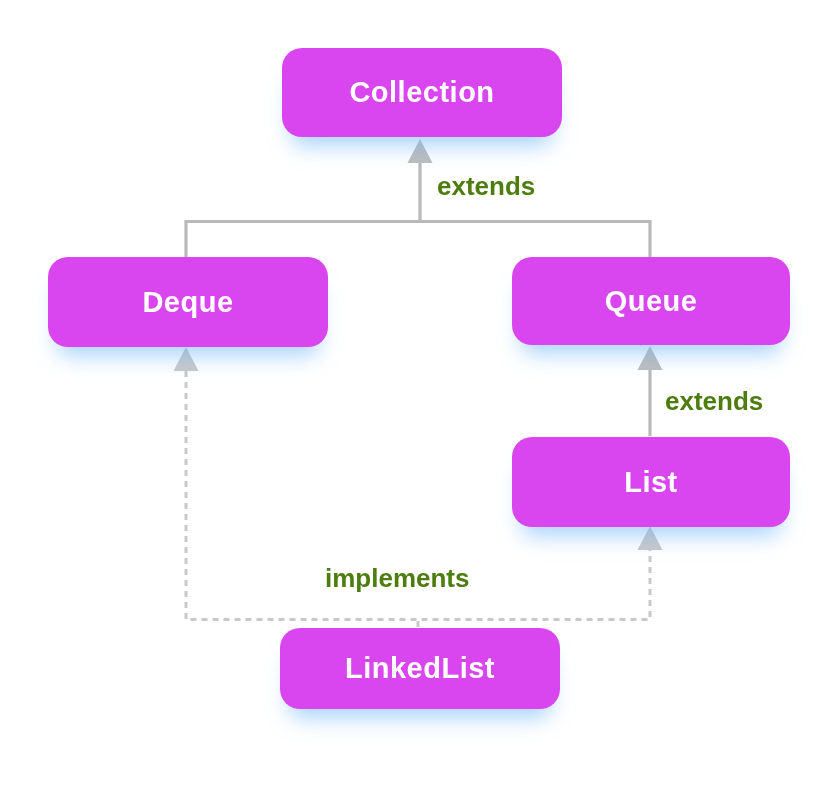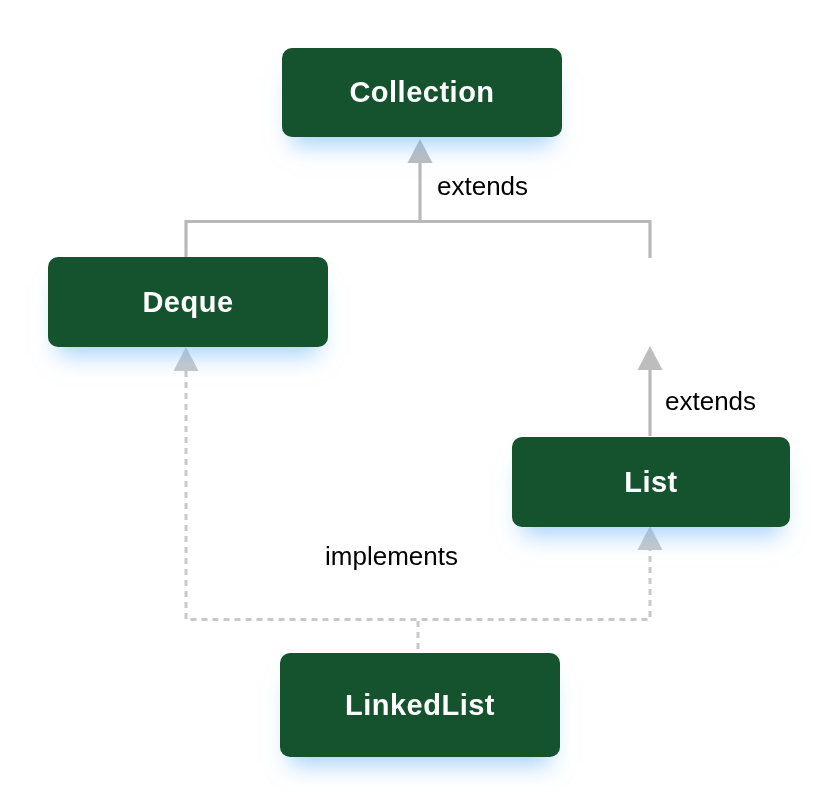--- a/index.html
+++ b/index.html
@@ -29,47 +29,47 @@
     fill: none;
     stroke: #c9c9c9;
     stroke-width: 3;
     stroke-dasharray: 6 5;
   }
   .arrowhead-solid { fill: #bdbdbd; }
   .arrowhead-dashed { fill: #c9c9c9; }
 
   .node {
     position: absolute;
-    background: #14532d;
-    border-radius: 10px;
+    background: #d946ef;
+    border-radius: 20px;
     color: #ffffff;
     font-size: 29px;
     font-weight: 700;
     display: flex;
     align-items: center;
     justify-content: center;
     letter-spacing: 0.5px;
     box-shadow: 0 18px 22px -10px rgba(105, 178, 246, 0.60);
   }
   .node-collection { left: 282px; top: 48px;  width: 280px; height: 89px; }
   .node-list       { left: 48px;  top: 257px; width: 280px; height: 90px; }
   .node-queue      { left: 512px; top: 257px; width: 278px; height: 88px; }
   .node-deque      { left: 512px; top: 437px; width: 278px; height: 90px; }
-  .node-linkedlist { left: 280px; top: 653px; width: 280px; height: 104px; }
+  .node-linkedlist { left: 280px; top: 628px; width: 280px; height: 81px; }
 
   .edge-label {
     position: absolute;
-    color: #000000;
+    color: #4d7c0f;
     font-size: 26px;
-    font-weight: 400;
+    font-weight: 700;
     white-space: nowrap;
   }
   .label-extends-top   { left: 437px; top: 171px; }
   .label-extends-deque { left: 665px; top: 386px; }
-  .label-implements    { left: 325px; top: 541px; }
+  .label-implements    { left: 325px; top: 563px; }
 </style>
 </head>
 <body>
 
 <div class="canvas">
 
   <svg class="connectors" viewBox="0 0 838 792" xmlns="http://www.w3.org/2000/svg">
 
     <path class="edge-solid" d="M186 258 V221.5 H650 V258"></path>
     <path class="edge-solid" d="M420 222 V160"></path>
@@ -81,20 +81,21 @@
     <path class="edge-dashed" d="M186 371 V619.5 H650 V549"></path>
     <path class="edge-dashed" d="M418 621 V653"></path>
     <polygon class="arrowhead-dashed" points="186,347 173.5,371 198.5,371"></polygon>
     <polygon class="arrowhead-dashed" points="650,526 637.5,550 662.5,550"></polygon>
   </svg>
 
   <div class="node node-collection">Collection</div>
 
   <div class="node node-list">Deque</div>
 
+  <div class="node node-queue">Queue</div>
 
   <div class="node node-deque">List</div>
 
   <div class="node node-linkedlist">LinkedList</div>
 
   <div class="edge-label label-extends-top">extends</div>
 
   <div class="edge-label label-extends-deque">extends</div>
 
   <div class="edge-label label-implements">implements</div>

